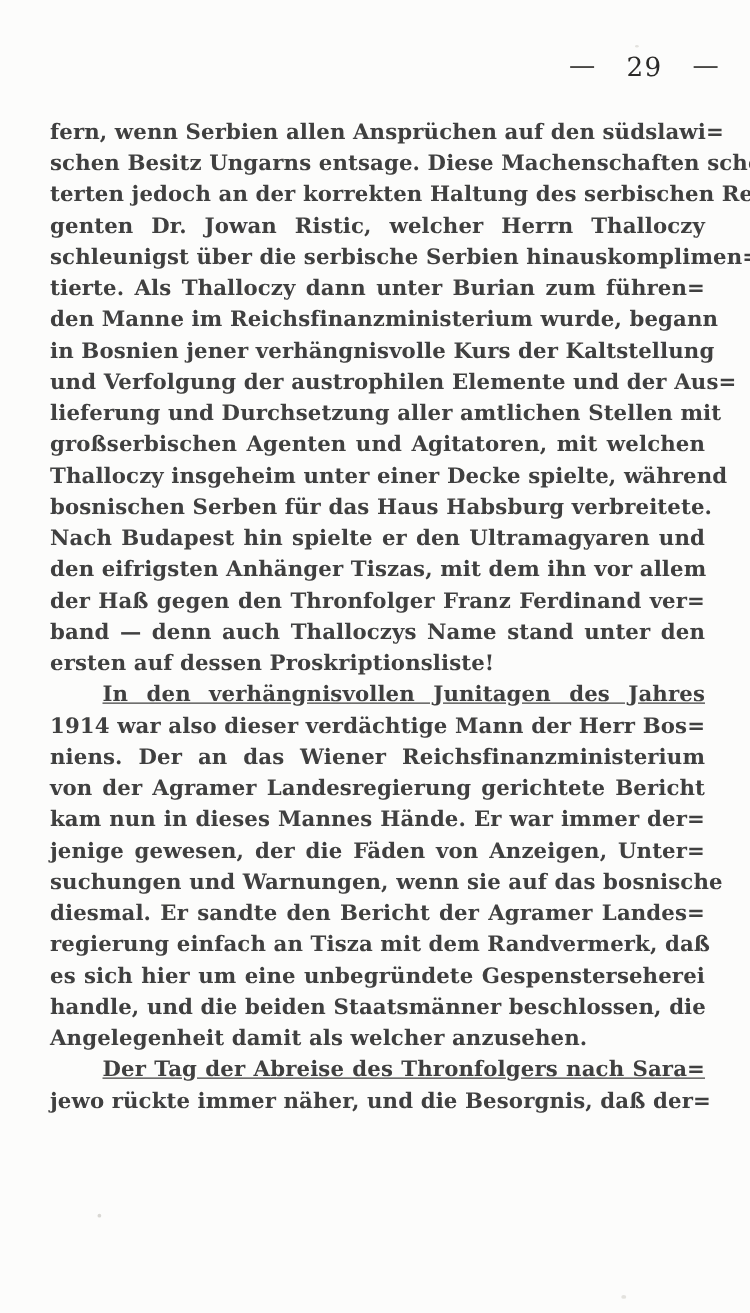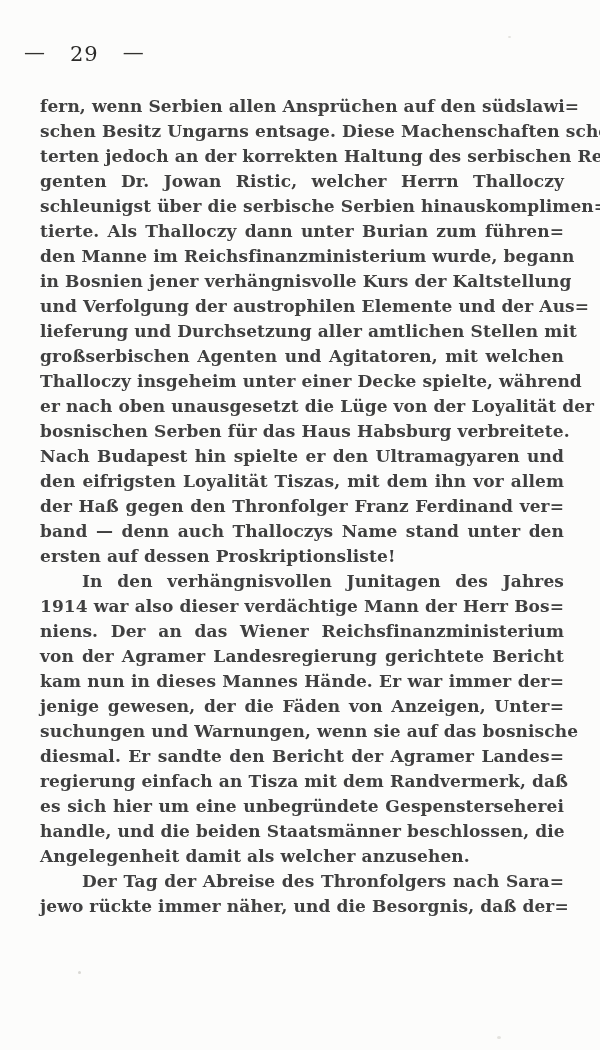--- a/index.html
+++ b/index.html
@@ -18,21 +18,21 @@
     width: 600px;
     height: 1050px;
     background: #fcfcfb;
     color: #1e1d1b;
   }
   .running-head {
     position: absolute;
     top: 42px;
     left: 0;
     width: 100%;
-    text-align: left;
+    text-align: right;
     font-size: 21px;
     font-weight: 400;
     color: #2b2a28;
     letter-spacing: 1px;
   }
   .running-head .dash {
     display: inline-block;
     margin: 0 24px;
     transform: translateY(-2px);
     color: #33322f;
@@ -53,20 +53,21 @@
     letter-spacing: 0.1px;
   }
   .line {
     height: 25px;
     white-space: nowrap;
     text-align: justify;
     text-align-last: justify;
   }
   .line.indent {
     text-indent: 42px;
+    text-decoration: underline;
   }
   .line.flush {
     text-align-last: left;
   }
   
   .speck {
     position: absolute;
     background: #d9d8d4;
     border-radius: 50%;
   }
@@ -89,24 +90,23 @@
       <div class="line">terten jedoch an der korrekten Haltung des serbischen Re=</div>
       <div class="line">genten Dr. Jowan Ristic, welcher Herrn Thalloczy</div>
       <div class="line">schleunigst über die serbische Serbien hinauskomplimen=</div>
       <div class="line">tierte. Als Thalloczy dann unter Burian zum führen=</div>
       <div class="line">den Manne im Reichsfinanzministerium wurde, begann</div>
       <div class="line">in Bosnien jener verhängnisvolle Kurs der Kaltstellung</div>
       <div class="line">und Verfolgung der austrophilen Elemente und der Aus=</div>
       <div class="line">lieferung und Durchsetzung aller amtlichen Stellen mit</div>
       <div class="line">großserbischen Agenten und Agitatoren, mit welchen</div>
       <div class="line">Thalloczy insgeheim unter einer Decke spielte, während</div>
-      <div class="line">er nach oben unausgesetzt die Lüge von der Loyalität der</div>
       <div class="line">bosnischen Serben für das Haus Habsburg verbreitete.</div>
       <div class="line">Nach Budapest hin spielte er den Ultramagyaren und</div>
-      <div class="line">den eifrigsten Loyalität Tiszas, mit dem ihn vor allem</div>
+      <div class="line">den eifrigsten Anhänger Tiszas, mit dem ihn vor allem</div>
       <div class="line">der Haß gegen den Thronfolger Franz Ferdinand ver=</div>
       <div class="line">band — denn auch Thalloczys Name stand unter den</div>
       <div class="line flush">ersten auf dessen Proskriptionsliste!</div>
       <div class="line indent">In den verhängnisvollen Junitagen des Jahres</div>
       <div class="line">1914 war also dieser verdächtige Mann der Herr Bos=</div>
       <div class="line">niens. Der an das Wiener Reichsfinanzministerium</div>
       <div class="line">von der Agramer Landesregierung gerichtete Bericht</div>
       <div class="line">kam nun in dieses Mannes Hände. Er war immer der=</div>
       <div class="line">jenige gewesen, der die Fäden von Anzeigen, Unter=</div>
       <div class="line">suchungen und Warnungen, wenn sie auf das bosnische</div>

